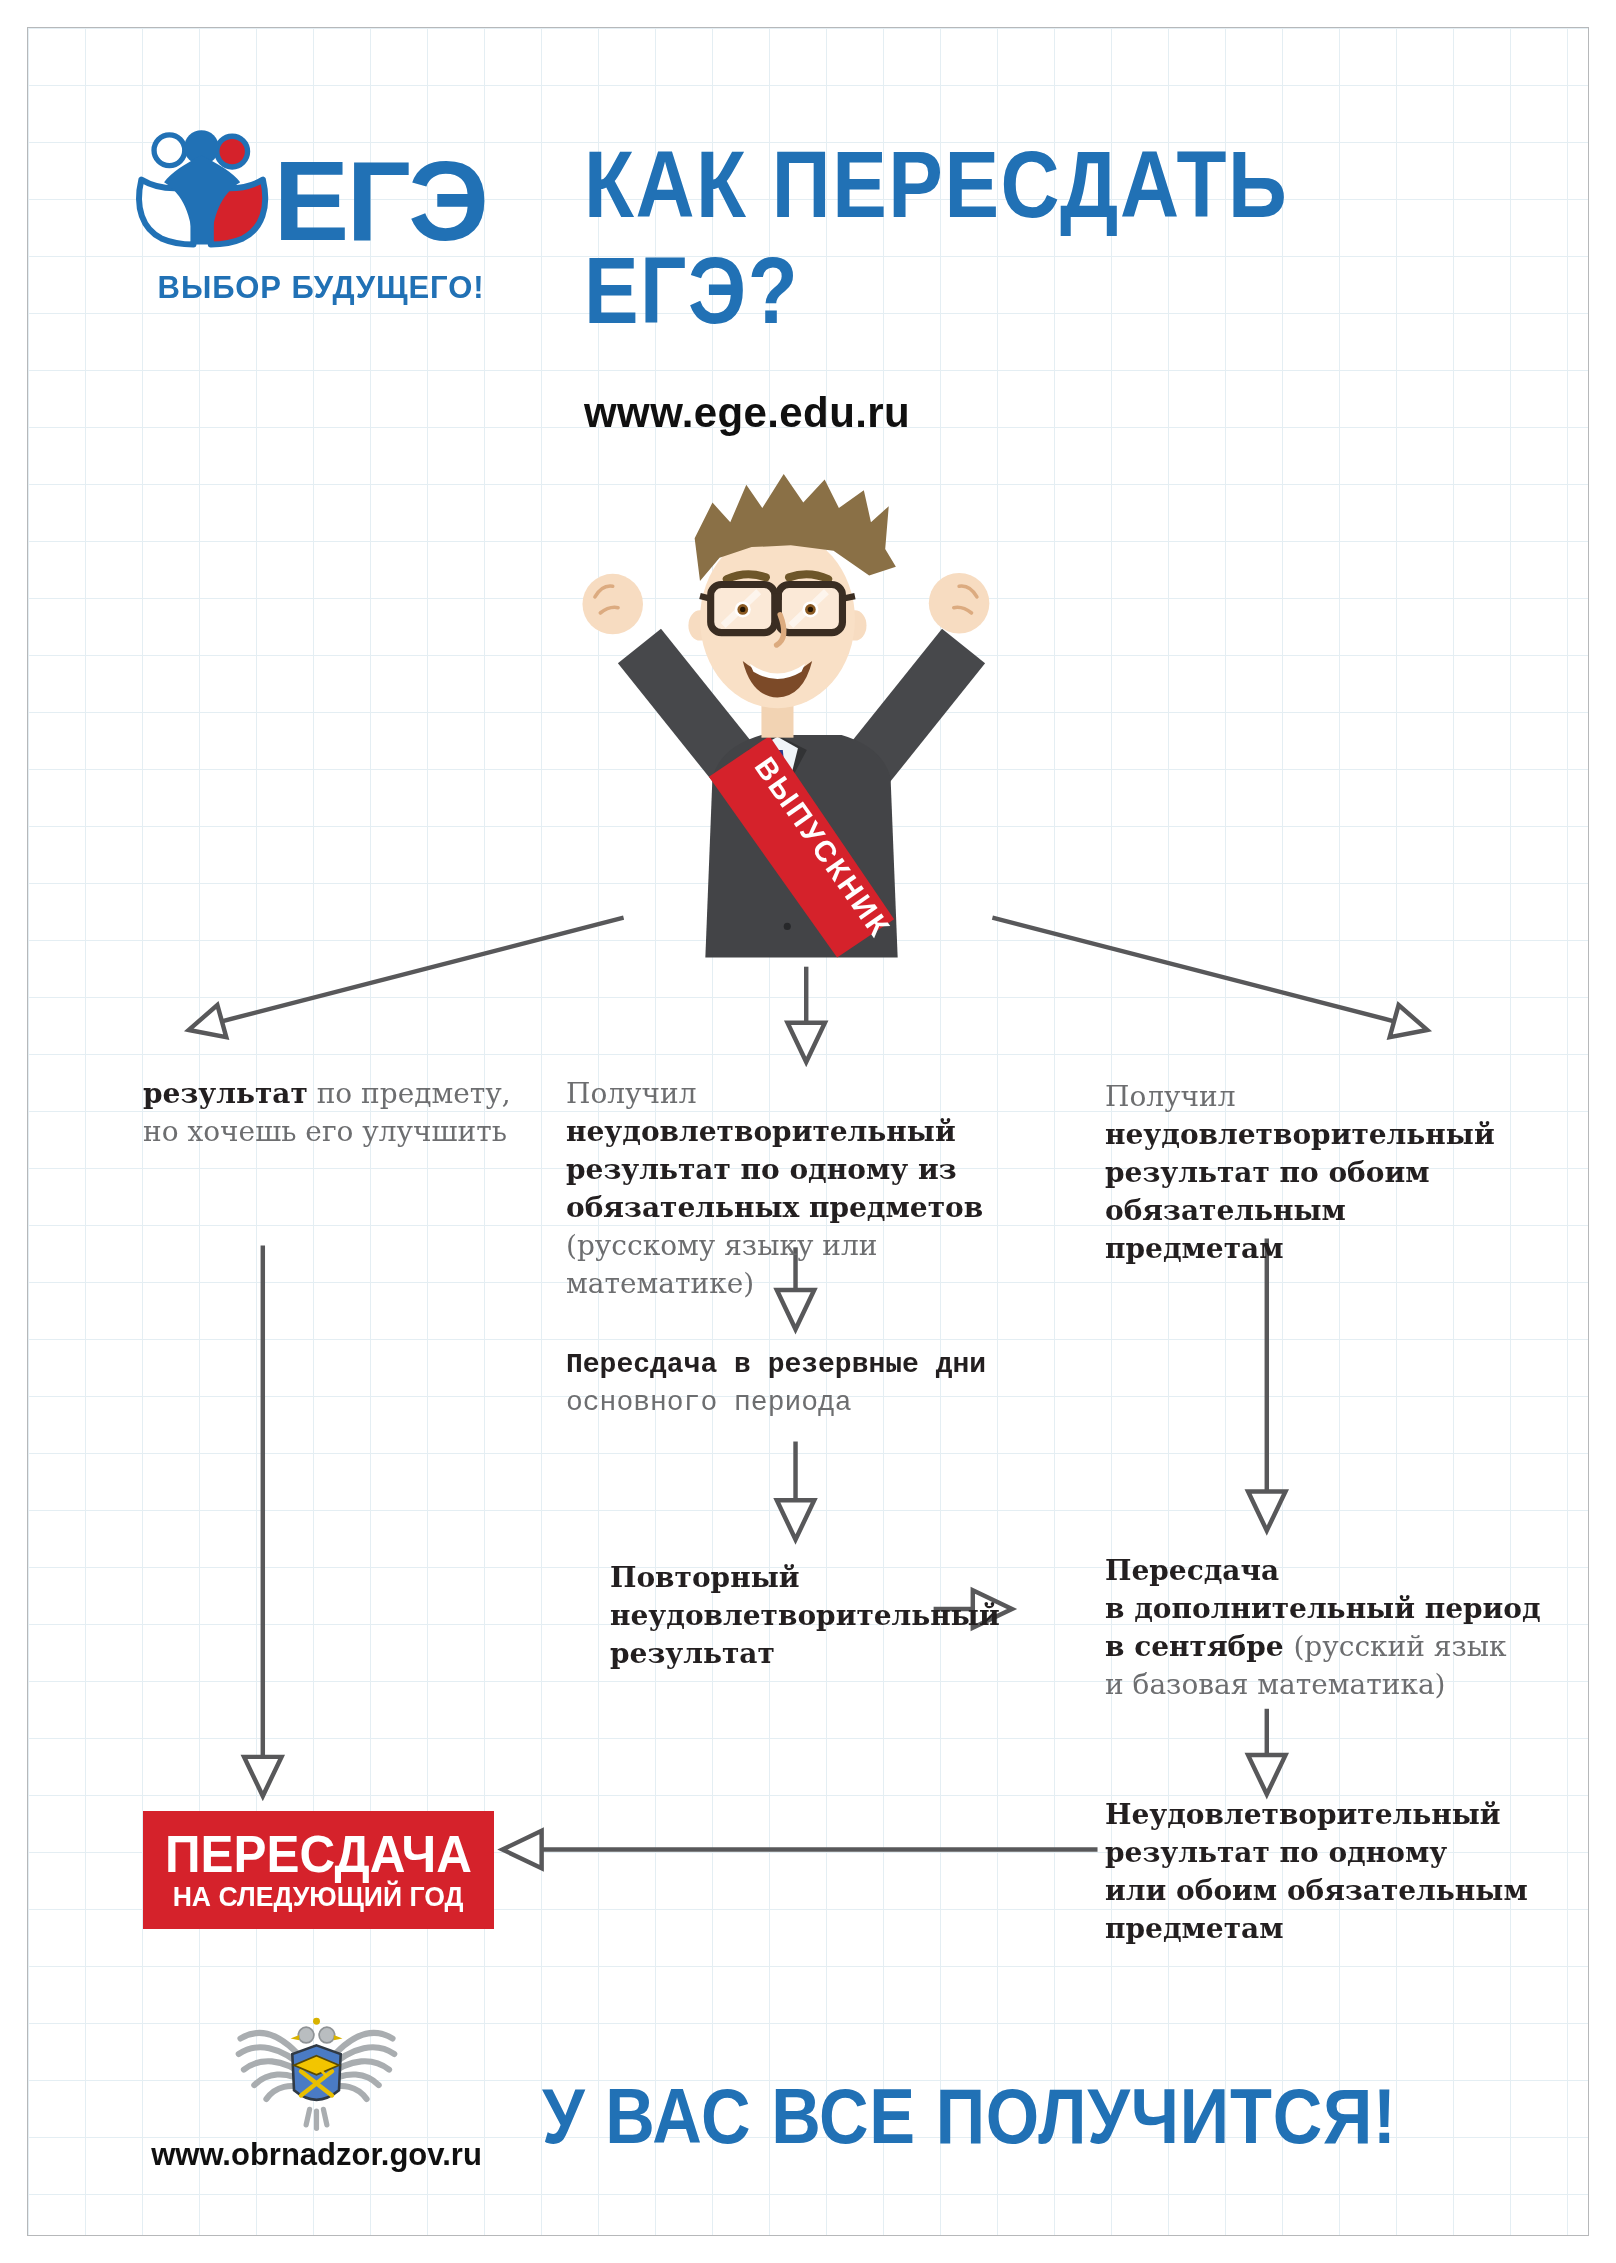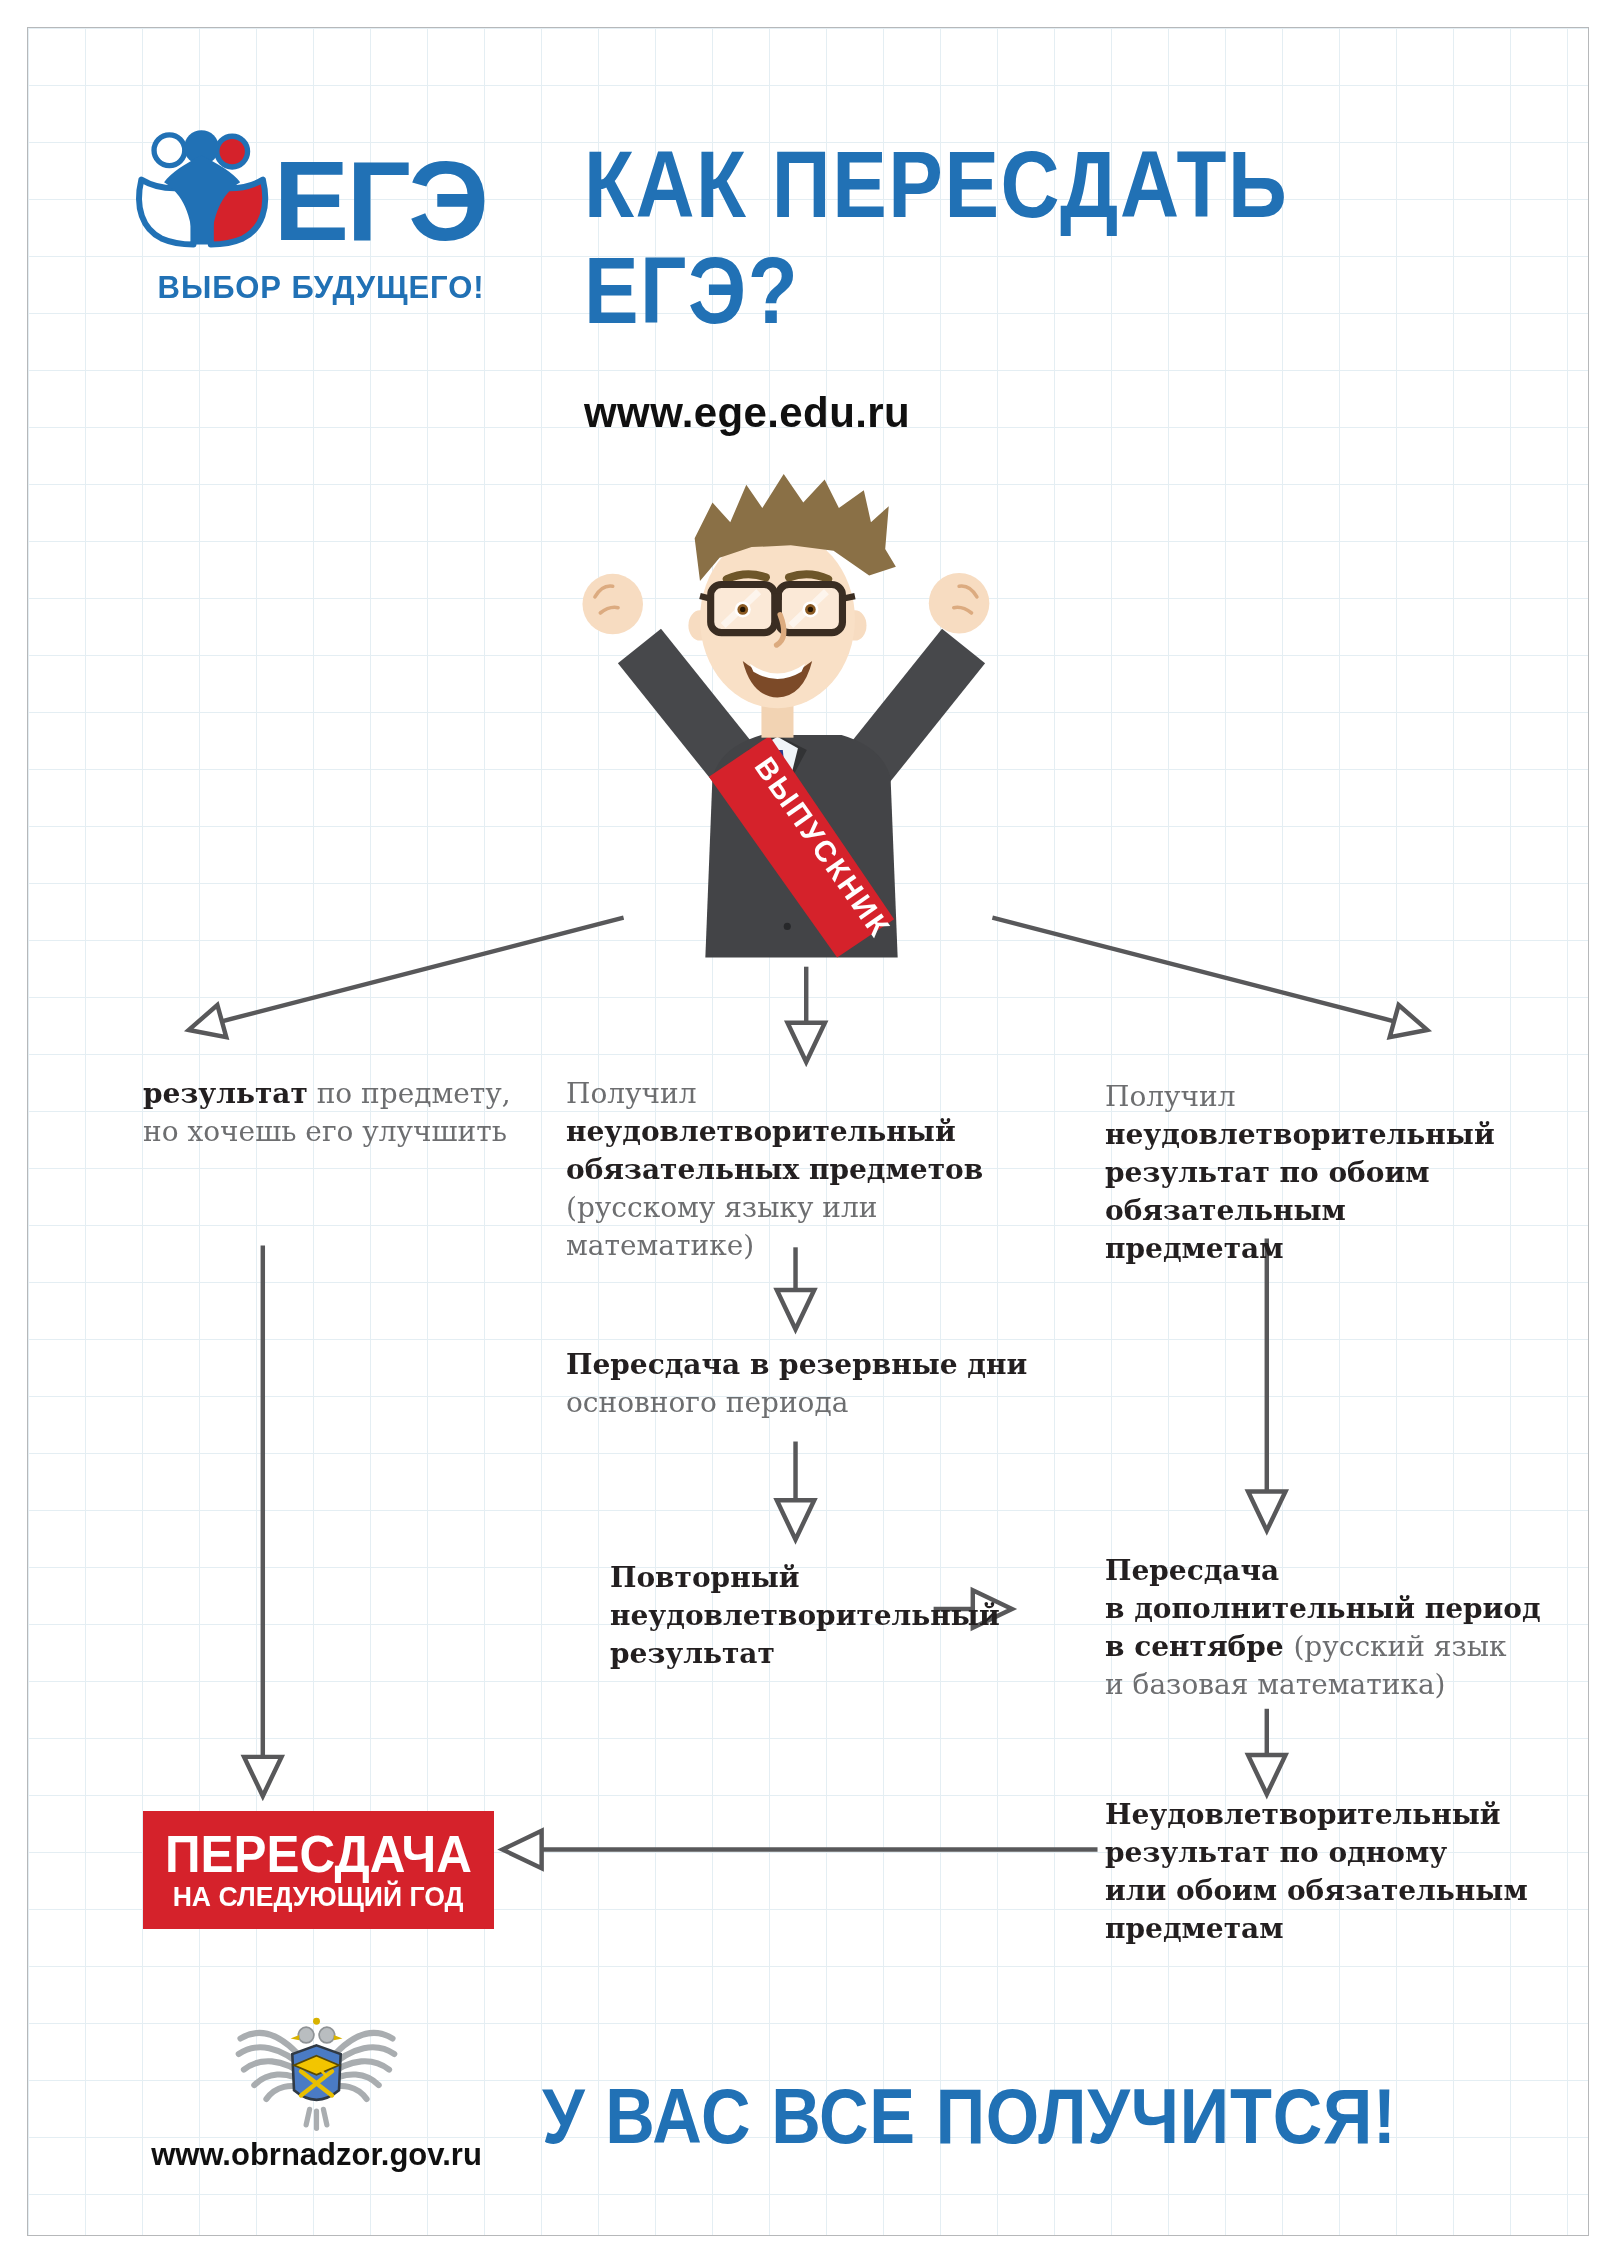--- a/index.html
+++ b/index.html
@@ -22,21 +22,21 @@
     font-size:94px;line-height:106px;letter-spacing:1.8px;white-space:nowrap;
   }
   .site{left:584px;top:389px;font-size:42px;font-weight:700;color:#101010;letter-spacing:0.4px;}
   .tagline{left:125px;top:270px;width:392px;text-align:center;
     color:#2171b5;font-weight:700;font-size:31px;letter-spacing:0.9px;white-space:nowrap;}
   .serif{font-family:"DejaVu Serif","Liberation Serif",serif;font-size:28px;line-height:38px;color:#6d6e70;}
   .serif b{color:#231f20;}
   .blk-left{left:143px;top:1075px;width:392px;}
   .blk-mid{left:566px;top:1075px;width:503px;}
   .blk-right{left:1105px;top:1078px;width:428px;}
-  .blk-reserve{left:566px;top:1346px;width:503px;}
+  .blk-reserve{left:566px;top:1346px;width:503px;font-family:Liberation Mono, monospace;}
   .blk-repeat{left:566px;top:1559px;width:503px;margin-left:44px;}
   .blk-sept{left:1105px;top:1552px;width:446px;}
   .blk-fail{left:1105px;top:1796px;width:446px;}
   .redbox{
     left:143px;top:1811px;width:351px;height:118px;background:#d5222b;
     display:flex;flex-direction:column;align-items:center;justify-content:center;
     color:#ffffff;text-align:center;
   }
   .redbox .r1{font-size:52px;font-weight:700;line-height:53px;transform:scaleX(0.95);white-space:nowrap;}
   .redbox .r2{font-size:28px;font-weight:700;line-height:32px;transform:scaleX(0.95);white-space:nowrap;}
@@ -164,20 +164,21 @@
   </g>
 </svg>
 
 <div class="abs serif blk-left">
   <div><b>результат</b><span> по предмету,</span></div>
   <div>но хочешь его улучшить</div>
 </div>
 
 <div class="abs serif blk-mid">
   <div><span>Получил </span><b>неудовлетворительный</b></div>
+  <div><b>результат по одному из</b></div>
   <div><b>обязательных предметов</b></div>
   <div>(русскому языку или математике)</div>
 </div>
 
 <div class="abs serif blk-right">
   <div>Получил</div>
   <div><b>неудовлетворительный</b></div>
   <div><b>результат по обоим</b></div>
   <div><b>обязательным предметам</b></div>
 </div>

